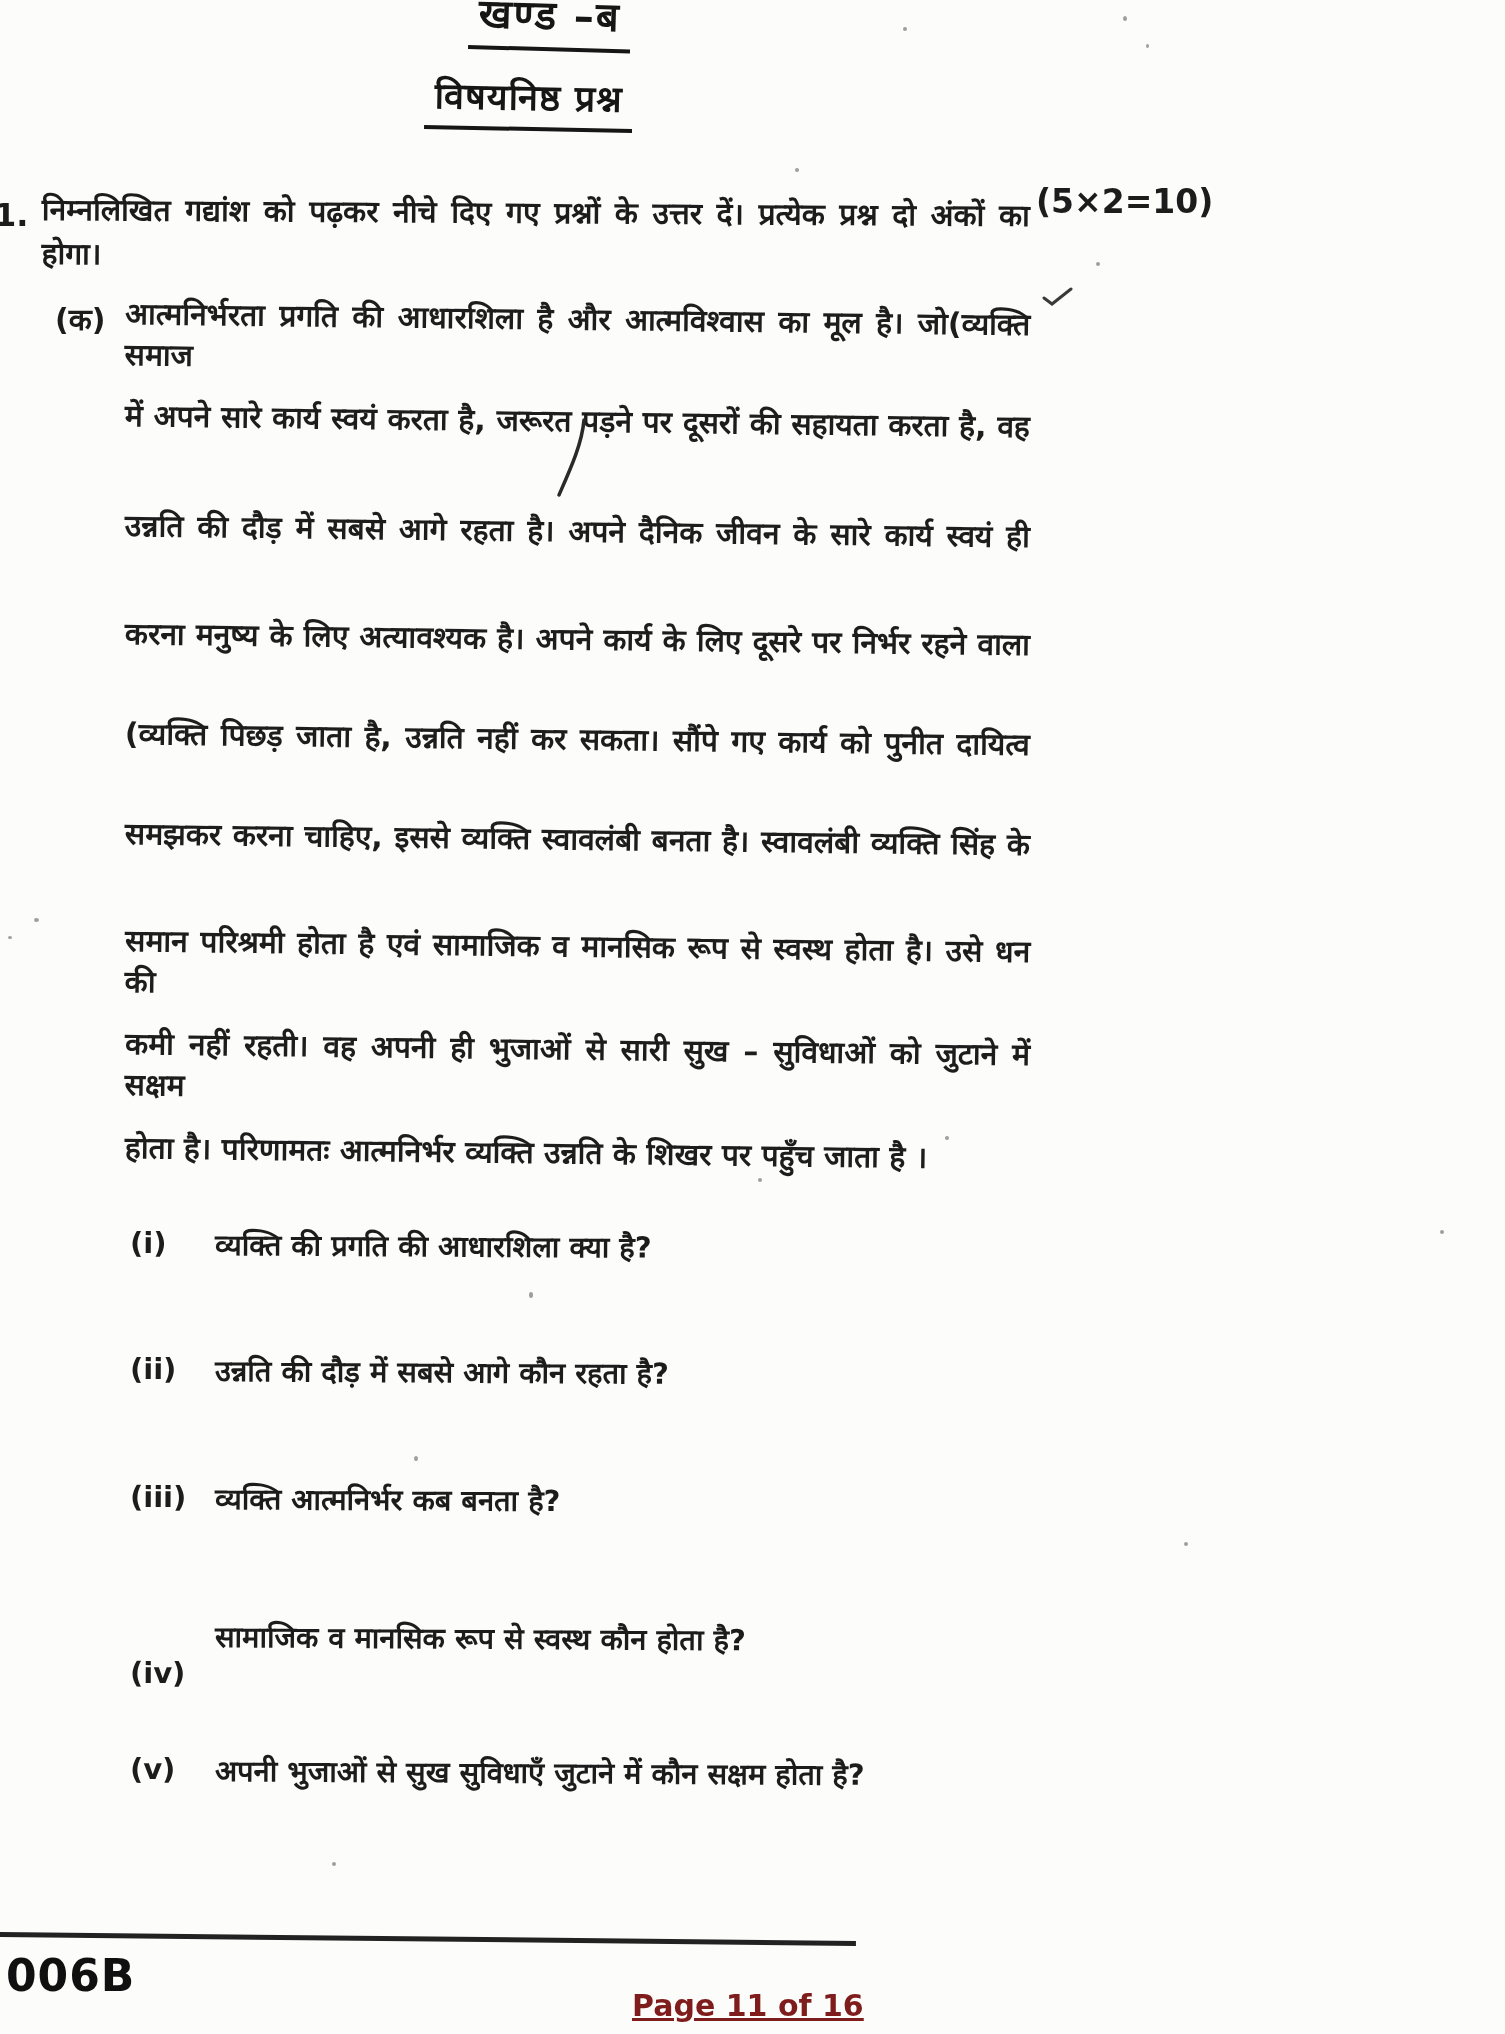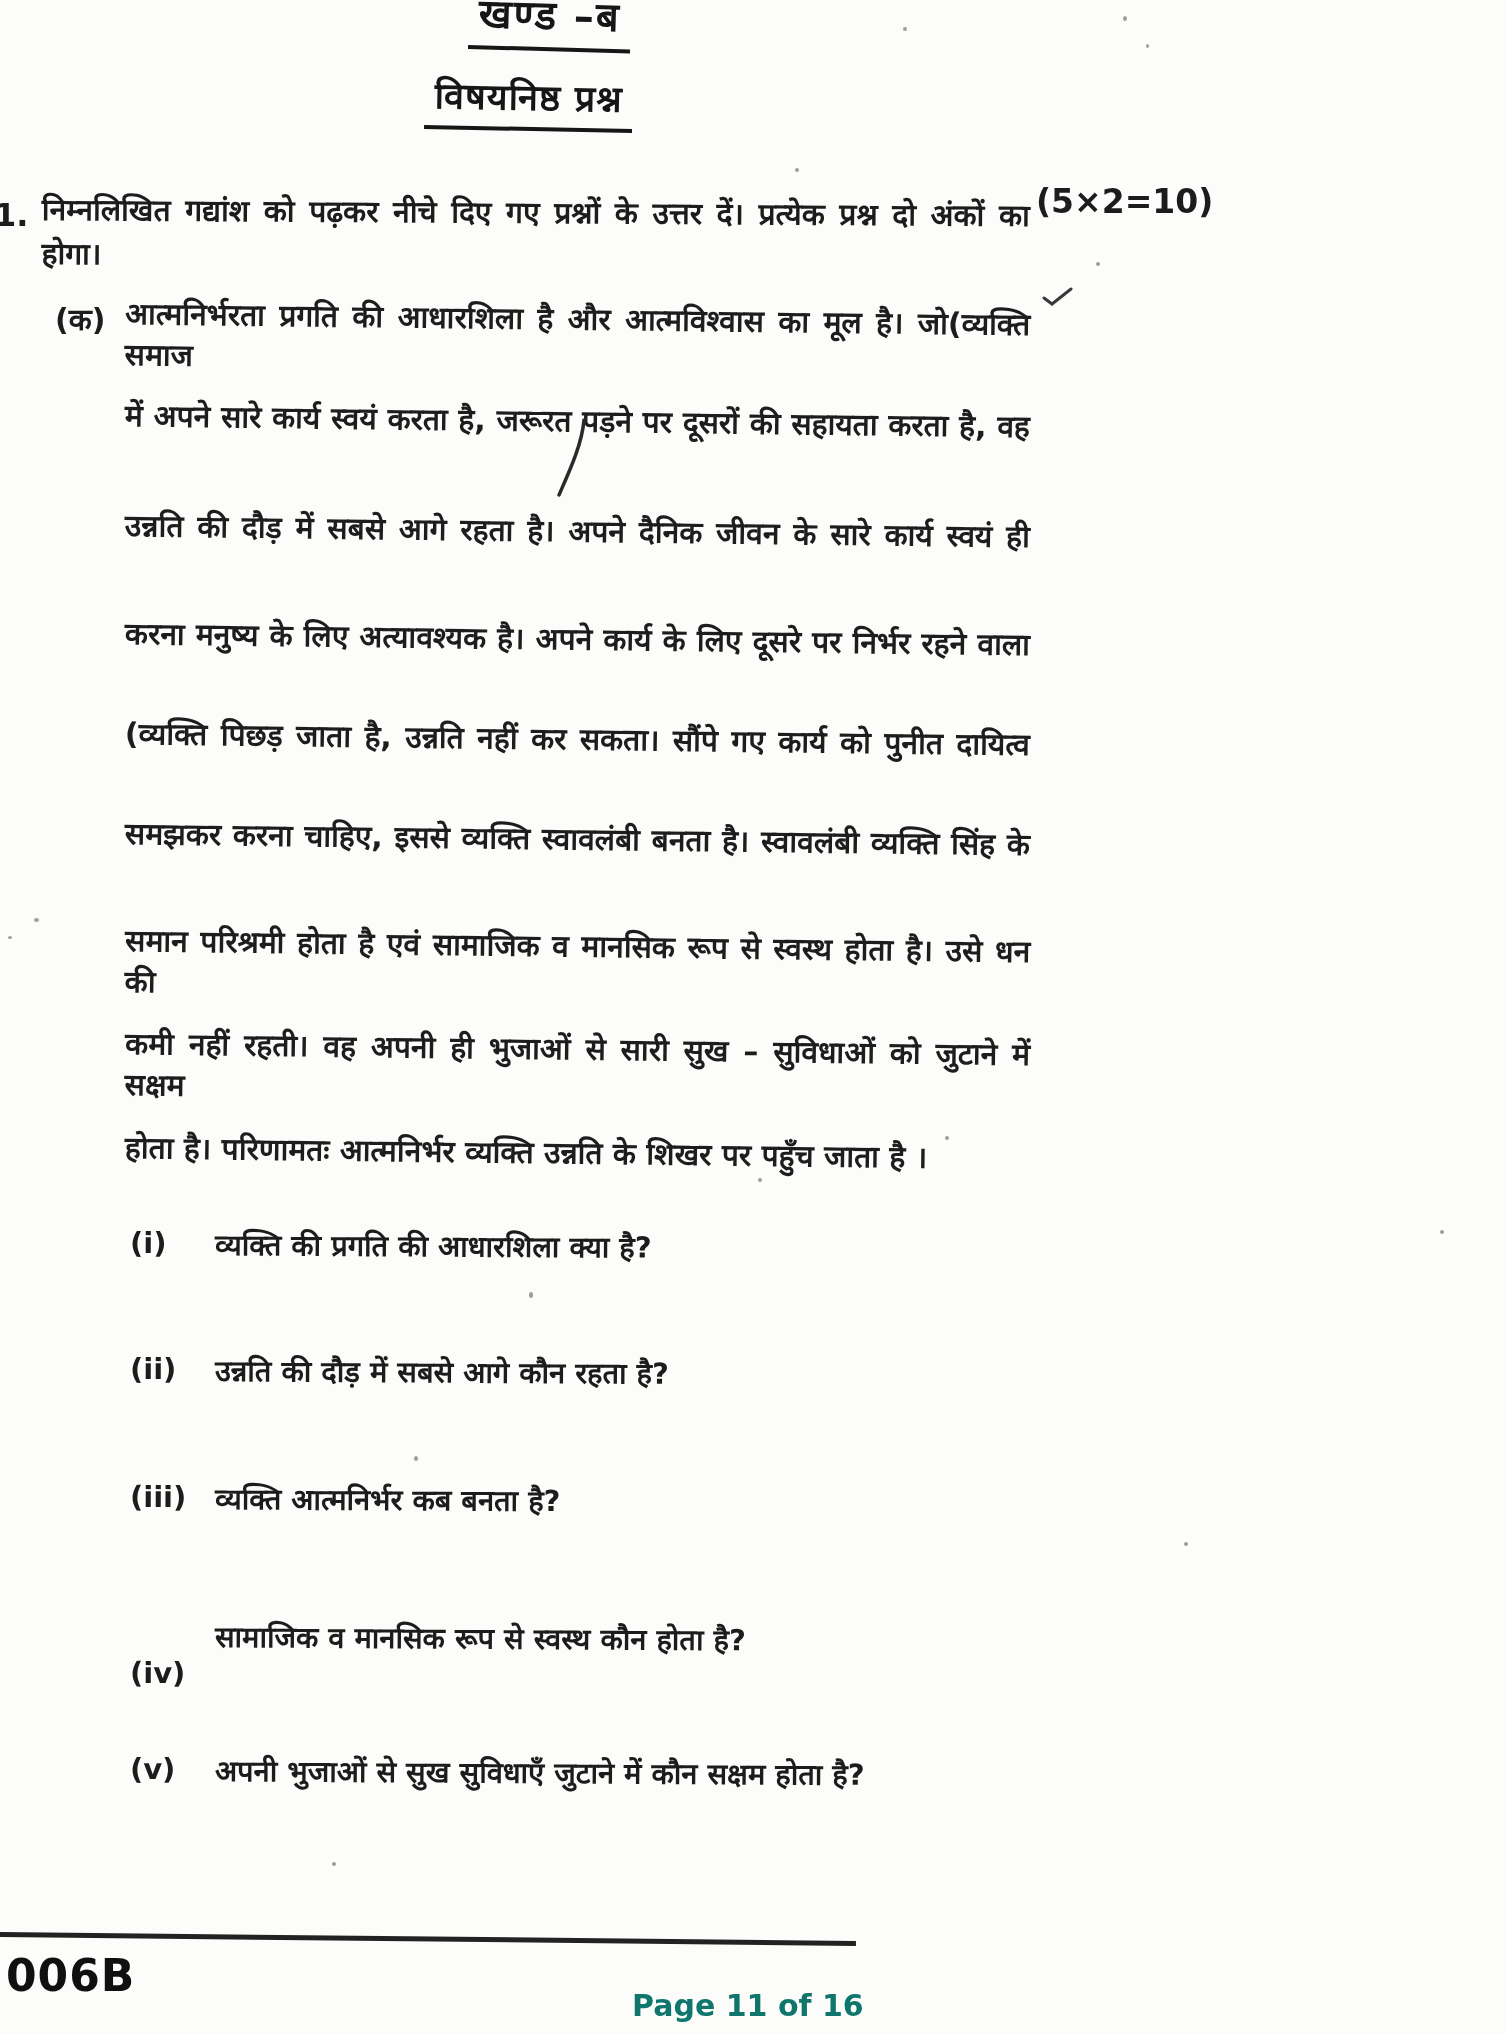--- a/index.html
+++ b/index.html
@@ -79,21 +79,21 @@
     position:absolute;left:0;top:1932px;width:856px;height:5px;
     background:#222;
     transform:rotate(0.6deg);transform-origin:left center;
   }
   #booklet-code{
     position:absolute;left:6px;top:1950px;
     font-size:44px;font-weight:600;letter-spacing:1px;color:#101010;
   }
   #page-number{
     position:absolute;left:632px;top:1988px;
-    font-size:30px;font-weight:600;color:#0f766e;
+    font-size:30px;font-weight:600;color:#7f1d1d;text-decoration:underline;
   }
   
   .dot{position:absolute;background:#6b6b6b;border-radius:50%;opacity:.65;}
   .pen{position:absolute;pointer-events:none;}
 </style>
 </head>
 <body>
 
 <div id="page">
 

